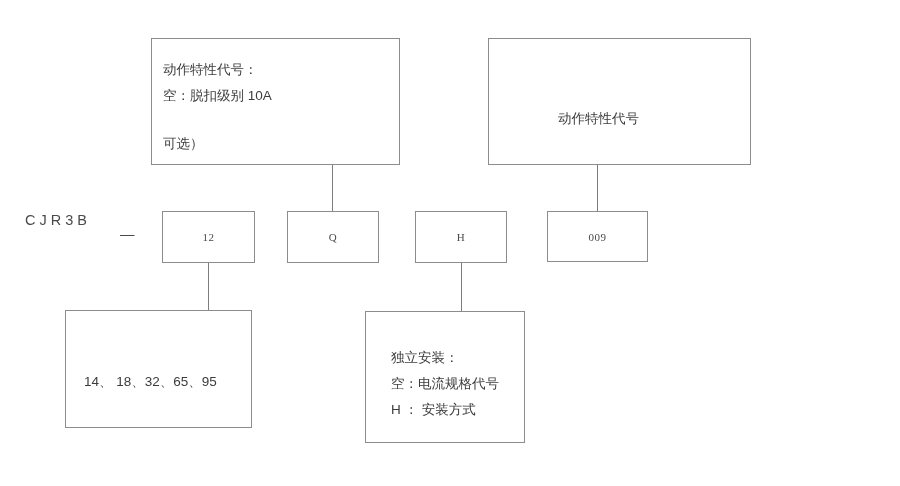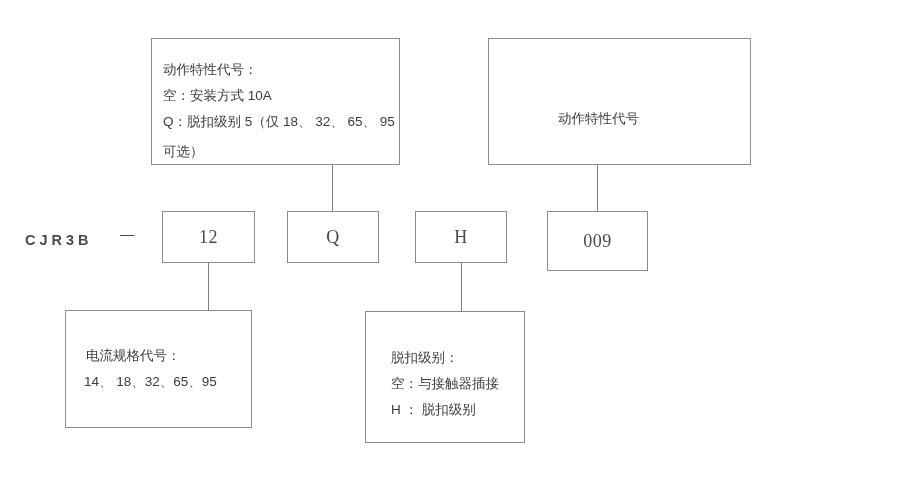--- a/index.html
+++ b/index.html
@@ -34,21 +34,21 @@
     line-height: 26px;
     color: #3c3c3c;
     white-space: nowrap;
   }
   .code-box {
     display: flex;
     align-items: center;
     justify-content: center;
   }
   .code-label {
-    font-size: 18px;
+    font-size: 11px;
     color: #4a4a4a;
     font-family: "Liberation Serif", "DejaVu Serif", serif;
     letter-spacing: 0.5px;
   }
   .series-label {
     position: absolute;
     font-size: 14.5px;
     letter-spacing: 4px;
     color: #4a4a4a;
     font-family: "Liberation Sans", "DejaVu Sans", sans-serif;
@@ -60,57 +60,55 @@
     width: 1px;
   }
 </style>
 </head>
 <body>
 
 <div id="canvas">
 
   <div class="box note-box" style="left:151px; top:38px; width:249px; height:127px;"></div>
   <div class="note-text" style="left:163px; top:57px;">动作特性代号：</div>
-  <div class="note-text" style="left:163px; top:83px;">空：安装方式 10A</div>
-  <div class="note-text" style="left:163px; top:109px;">Q：脱扣级别 5（仅 18、 32、 65、 95</div>
-  <div class="note-text" style="left:163px; top:139px;">可选）</div>
+  <div class="note-text" style="left:163px; top:83px;">空：脱扣级别 10A</div>
+  <div class="note-text" style="left:163px; top:131px;">可选）</div>
 
   <div class="box note-box" style="left:488px; top:38px; width:263px; height:127px;"></div>
   <div class="note-text" style="left:558px; top:106px;">动作特性代号</div>
 
   <div class="conn" style="left:332px; top:165px; height:46px;"></div>
 
   <div class="conn" style="left:597px; top:165px; height:46px;"></div>
 
-  <div class="series-label" style="left:25px; top:232px;font-weight:bold;">CJR3B</div>
+  <div class="series-label" style="left:25px; top:212px;">CJR3B</div>
 
   <div class="series-label" style="left:120px; top:226px; letter-spacing:0;">—</div>
 
   <div class="box code-box" style="left:162px; top:211px; width:93px; height:52px;">
     <span class="code-label">12</span>
   </div>
 
   <div class="box code-box" style="left:287px; top:211px; width:92px; height:52px;">
     <span class="code-label">Q</span>
   </div>
 
   <div class="box code-box" style="left:415px; top:211px; width:92px; height:52px;">
     <span class="code-label">H</span>
   </div>
 
-  <div class="box code-box" style="left:547px; top:211px; width:101px; height:60px;">
+  <div class="box code-box" style="left:547px; top:211px; width:101px; height:51px;">
     <span class="code-label">009</span>
   </div>
 
   <div class="conn" style="left:208px; top:263px; height:47px;"></div>
 
   <div class="conn" style="left:461px; top:263px; height:48px;"></div>
 
   <div class="box note-box" style="left:65px; top:310px; width:187px; height:118px;"></div>
-  <div class="note-text" style="left:86px; top:343px;">电流规格代号：</div>
   <div class="note-text" style="left:84px; top:369px;">14、  18、32、65、95</div>
 
   <div class="box note-box" style="left:365px; top:311px; width:160px; height:132px;"></div>
-  <div class="note-text" style="left:391px; top:345px;">脱扣级别：</div>
-  <div class="note-text" style="left:391px; top:371px;">空：与接触器插接</div>
-  <div class="note-text" style="left:391px; top:397px;">H ： 脱扣级别</div>
+  <div class="note-text" style="left:391px; top:345px;">独立安装：</div>
+  <div class="note-text" style="left:391px; top:371px;">空：电流规格代号</div>
+  <div class="note-text" style="left:391px; top:397px;">H ： 安装方式</div>
 
 </div>
 
 </body></html>

